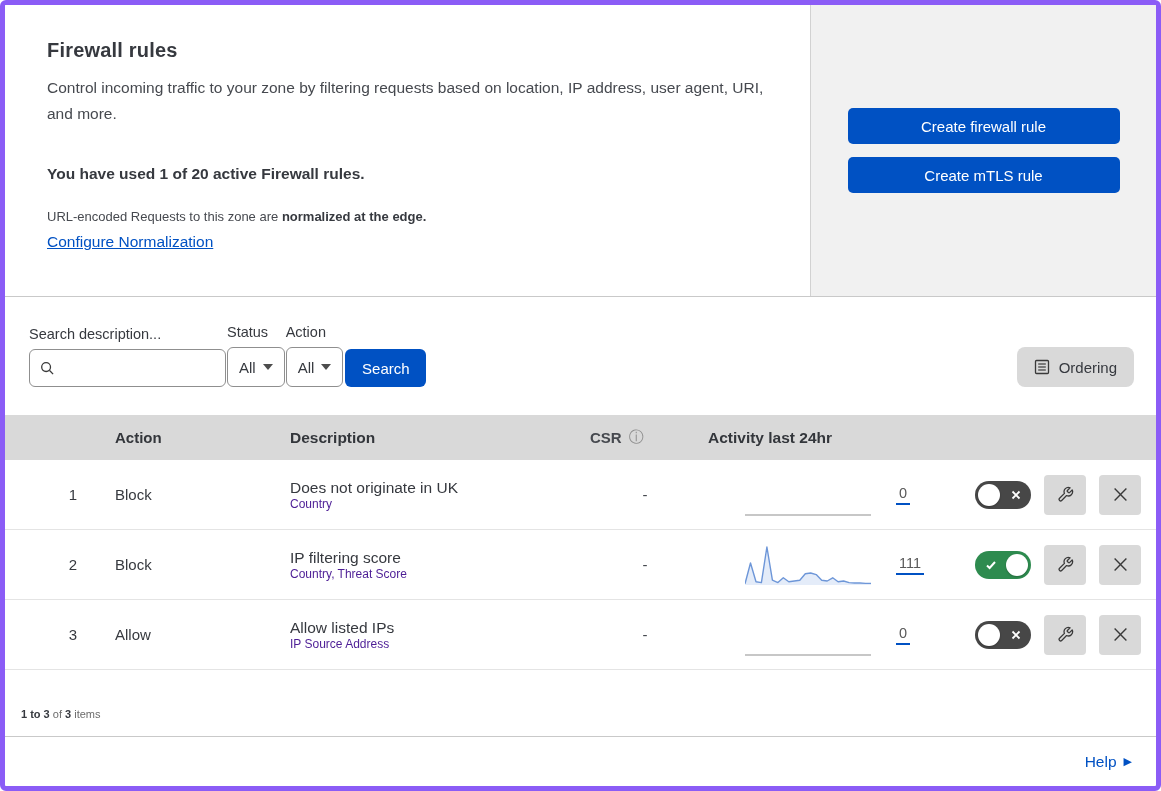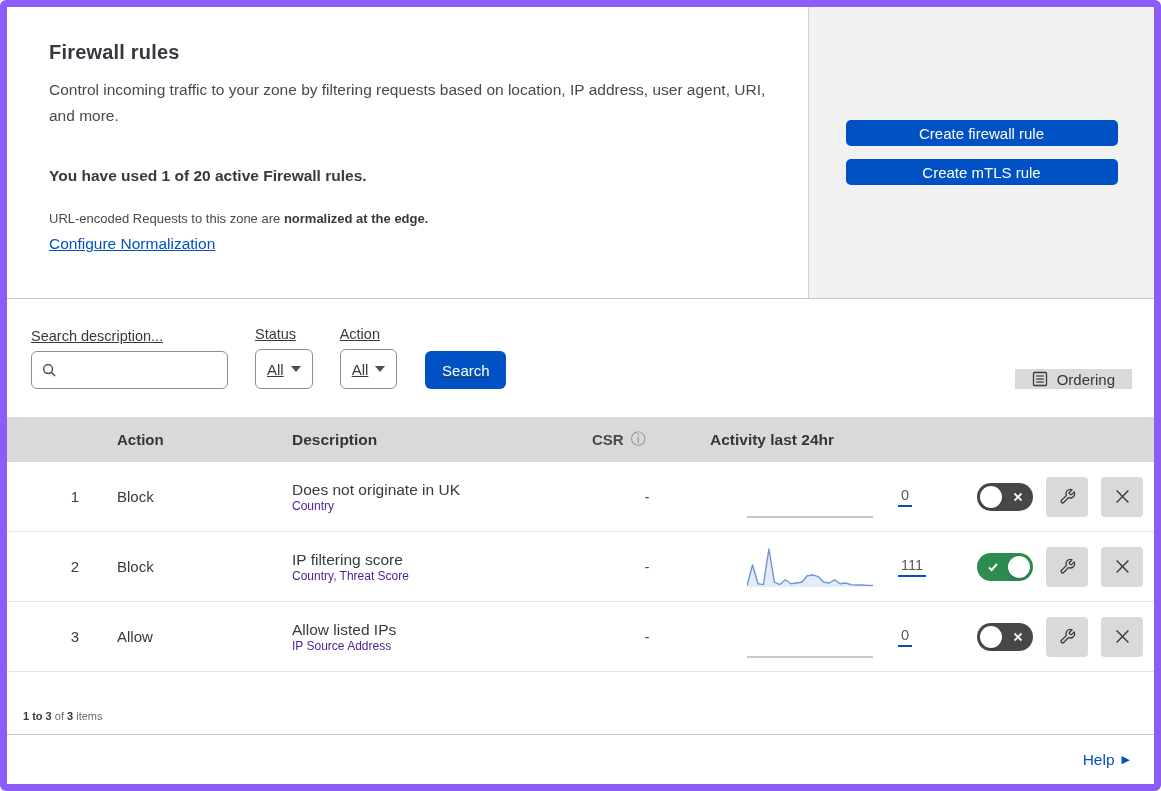--- a/index.html
+++ b/index.html
@@ -4,54 +4,54 @@
 <style>
   * { box-sizing: border-box; margin: 0; padding: 0; }
   body {
     font-family: "Liberation Sans", sans-serif;
     background: #fff;
     color: #36393f;
   }
   #app {
     width: 1161px; height: 791px;
     background: #fff;
-    border: 7px solid #8b5cf6;
+    border: 5px solid #8b5cf6;
     border-radius: 6px;
     overflow: hidden;
     display: flex; flex-direction: column;
   }
 
   
   .top-section { display: flex; height: 292px; border-bottom: 1px solid #c9c9c9; flex: 0 0 auto; }
   .info-card { flex: 1 1 auto; background: #fff; padding: 34px 40px 0 42px; border-right: 1px solid #d2d2d2; }
   .page-title { font-size: 20px; font-weight: 700; color: #36393f; letter-spacing: .2px; }
   .page-desc { font-size: 15.5px; color: #46494f; line-height: 26px; margin-top: 13px; max-width: 745px; }
   .usage-line { font-size: 15.5px; font-weight: 700; color: #36393f; margin-top: 38px; }
   .norm-line { font-size: 13px; color: #46494f; margin-top: 26px; }
   .norm-line b { color: #36393f; }
   .config-link { display: inline-block; font-size: 15.5px; color: #0051c3; text-decoration: underline; margin-top: 9px; cursor: pointer; }
 
   .actions-panel {
     flex: 0 0 345px; background: #f1f1f1;
     display: flex; flex-direction: column; align-items: center; justify-content: center; gap: 13px;
   }
   .btn-primary {
-    width: 272px; height: 26px;
+    width: 272px; height: 36px;
     background: #0051c3; color: #fff;
     border: none; border-radius: 5px;
     font-family: "Liberation Sans", sans-serif;
     font-size: 15px; cursor: pointer;
   }
 
   
   .filter-bar {
     display: flex; justify-content: space-between; align-items: flex-end;
     padding: 24px 22px 28px 24px; flex: 0 0 auto; height: 118px;
   }
-  .filter-left { display: flex; align-items: flex-end; gap: 27px; text-decoration: underline; }
+  .filter-left { display: flex; align-items: flex-end; gap: 1px; }
   .filter-group { display: flex; flex-direction: column; }
   .filter-label { font-size: 14.5px; color: #36393f; margin-bottom: 7px; }
   .search-box {
     width: 197px; height: 38px;
     border: 1px solid #8f8f8f; border-radius: 6px;
     display: flex; align-items: center; padding-left: 10px; background: #fff;
   }
   .search-box input {
     border: none; outline: none; flex: 1; min-width: 0;
     font-family: "Liberation Sans", sans-serif; font-size: 14px; background: transparent; margin-left: 6px;
@@ -61,22 +61,22 @@
     display: flex; align-items: center; gap: 7px; padding: 0 11px;
     font-size: 15px; color: #36393f; cursor: pointer;
   }
   .caret { width: 0; height: 0; border-left: 5px solid transparent; border-right: 5px solid transparent; border-top: 6px solid #4d4d4d; }
   .btn-search {
     height: 38px; width: 81px; margin-left: 1px;
     background: #0051c3; color: #fff; border: none; border-radius: 6px;
     font-family: "Liberation Sans", sans-serif; font-size: 15px; cursor: pointer;
   }
   .btn-ordering {
-    height: 20px; padding: 0 17px;
-    background: #d9d9d9; color: #36393f; border: none; border-radius: 0;
+    height: 40px; padding: 0 17px;
+    background: #d9d9d9; color: #36393f; border: none; border-radius: 8px;
     font-family: "Liberation Sans", sans-serif; font-size: 15px; cursor: pointer;
     display: flex; align-items: center; gap: 9px; margin-top: 38px;
   }
 
   
   .t-grid { display: grid; grid-template-columns: 90px 175px 320px 110px 255px 1fr; align-items: center; }
   .t-head { background: #d9d9d9; height: 45px; font-weight: 700; font-size: 15.5px; color: #33363b; flex: 0 0 auto; }
   .t-row { height: 70px; border-bottom: 1px solid #e4e4e4; background: #fff; flex: 0 0 auto; }
   .col-num { display: flex; justify-content: flex-end; padding-right: 18px; font-size: 15px; }
   .col-action { padding-left: 20px; font-size: 15px; }

